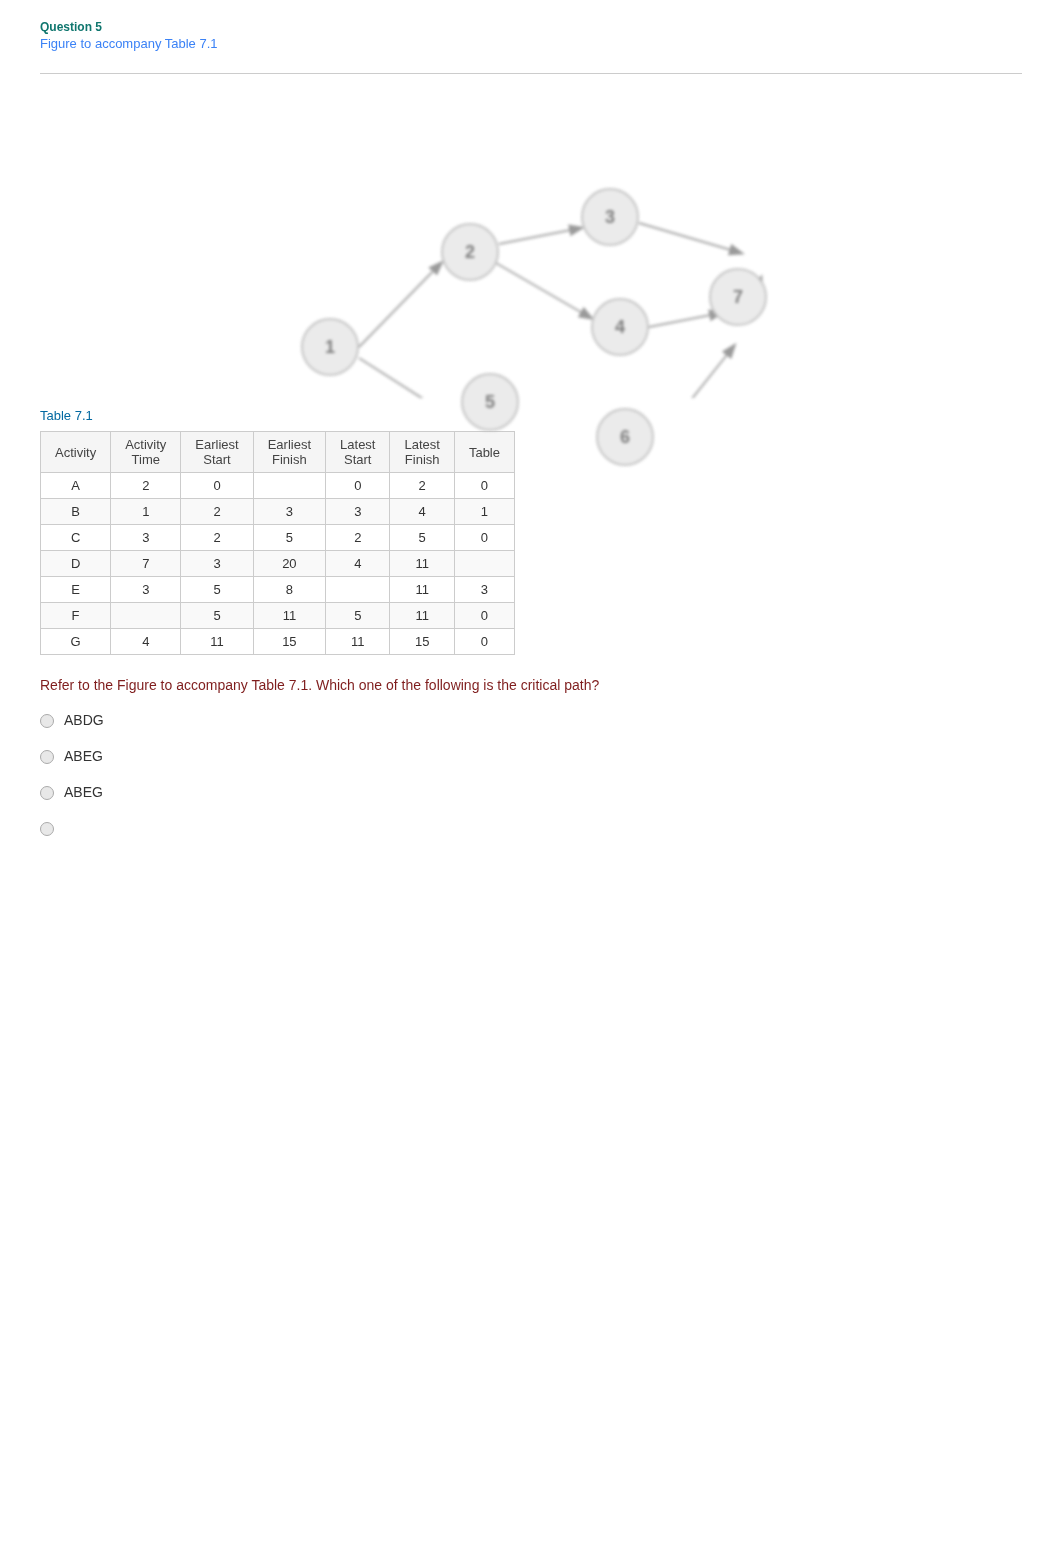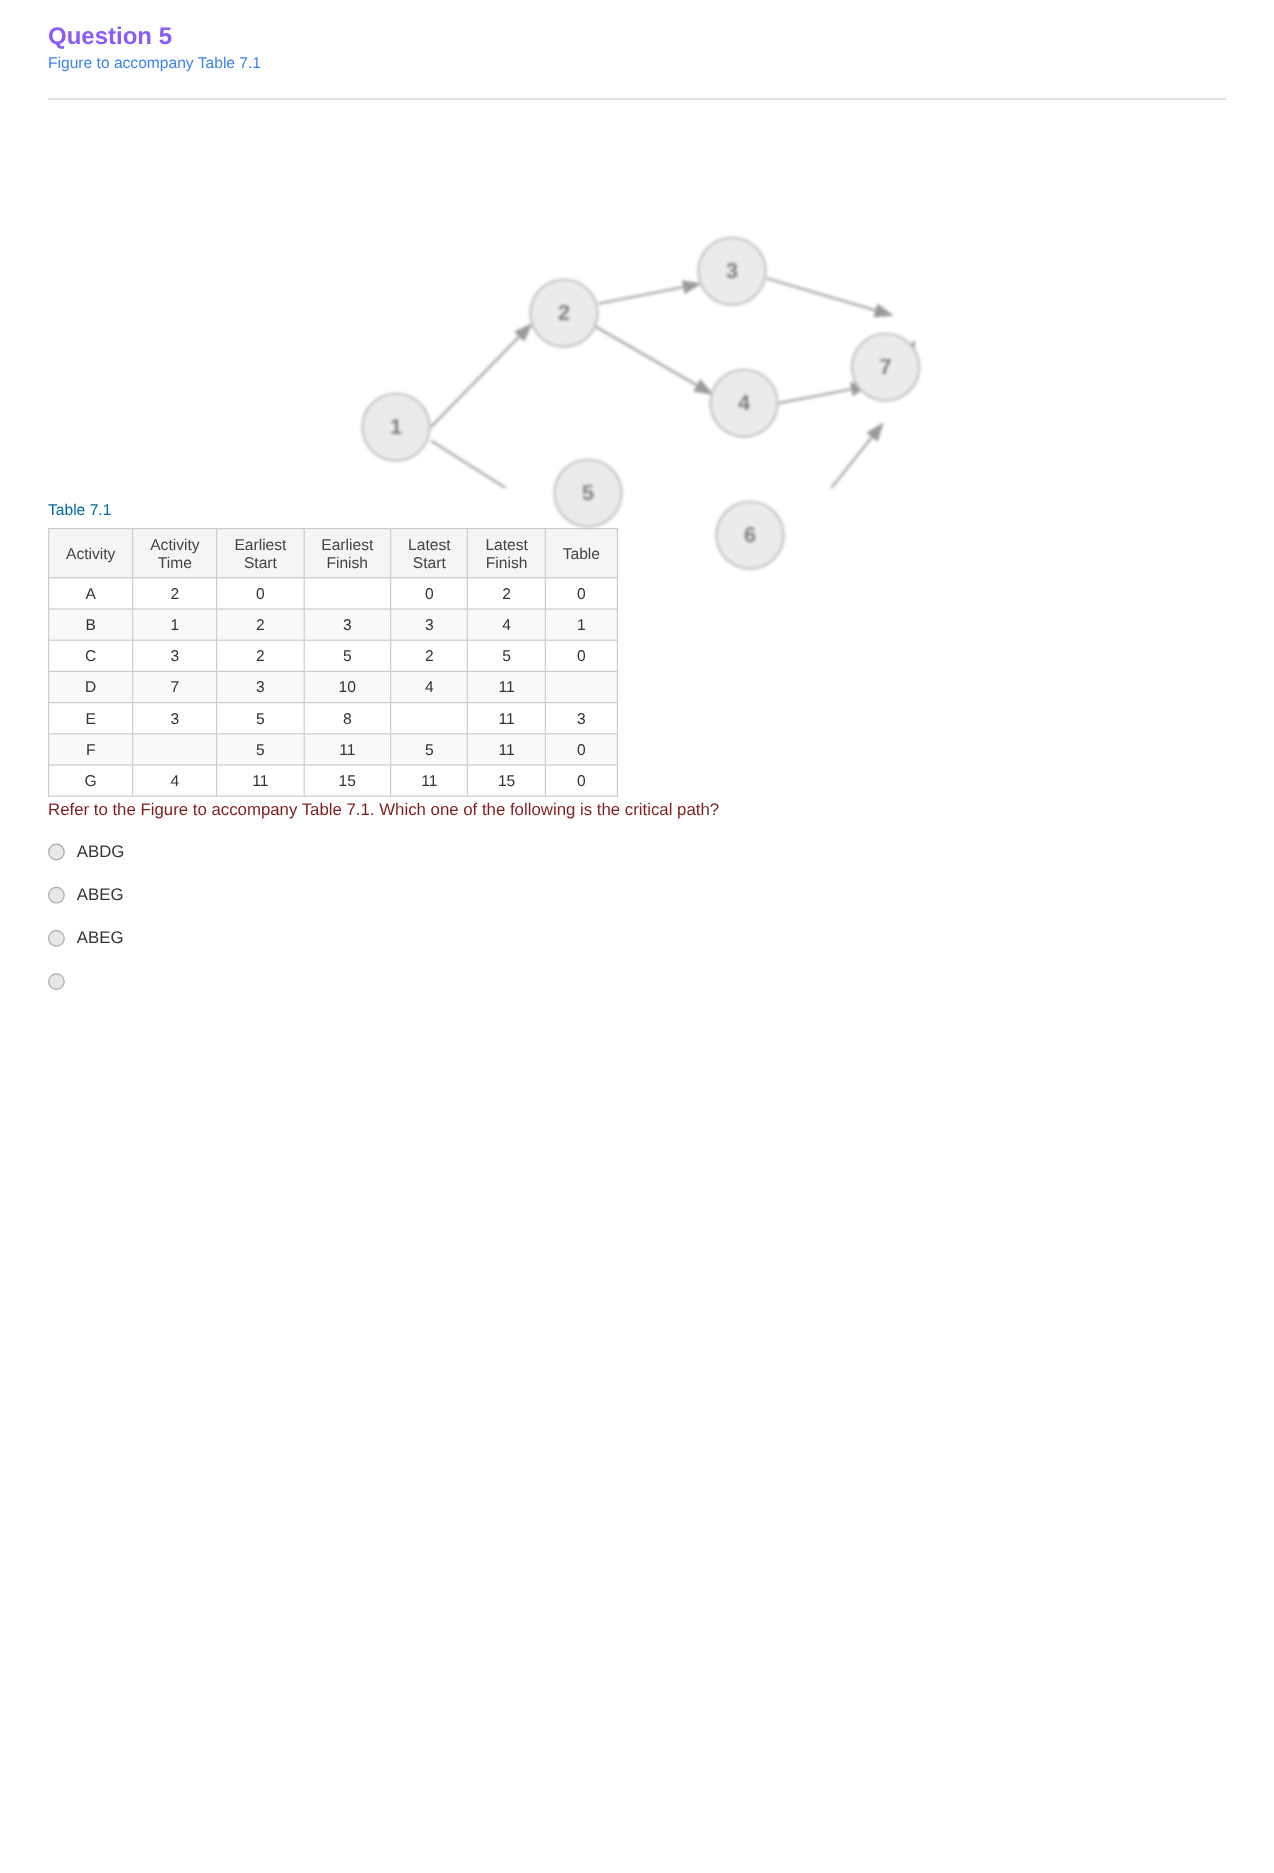--- a/index.html
+++ b/index.html
@@ -13,23 +13,23 @@
       padding: 20px 40px;
     }
 
     .question-header {
       border-bottom: 1px solid #ccc;
       padding-bottom: 6px;
       margin-bottom: 4px;
     }
 
     .question-title {
-      font-size: 20px;
+      font-size: 12px;
       font-weight: bold;
-      color: #8b5cf6;
+      color: #0f766e;
     }
 
     .question-pts {
       font-size: 13px;
       color: #555;
       margin-top: 2px;
     }
 
     .figure-caption {
       font-size: 13px;
@@ -74,20 +74,21 @@
 
     .table-label {
       font-size: 13px;
       color: #0369a1;
       margin-bottom: 8px;
     }
 
     table {
       border-collapse: collapse;
       font-size: 13px;
+      margin-bottom: 20px;
     }
 
     table th, table td {
       padding: 5px 14px;
       text-align: center;
       border: 1px solid #ccc;
     }
 
     table thead th {
       background: #f5f5f5;
@@ -215,21 +216,21 @@
           <td>2</td>
           <td>5</td>
           <td>2</td>
           <td>5</td>
           <td>0</td>
         </tr>
         <tr>
           <td>D</td>
           <td>7</td>
           <td>3</td>
-          <td>10</td>
+          <td>20</td>
           <td>4</td>
           <td>11</td>
           <td></td>
         </tr>
         <tr>
           <td>E</td>
           <td>3</td>
           <td>5</td>
           <td>8</td>
           <td></td>

